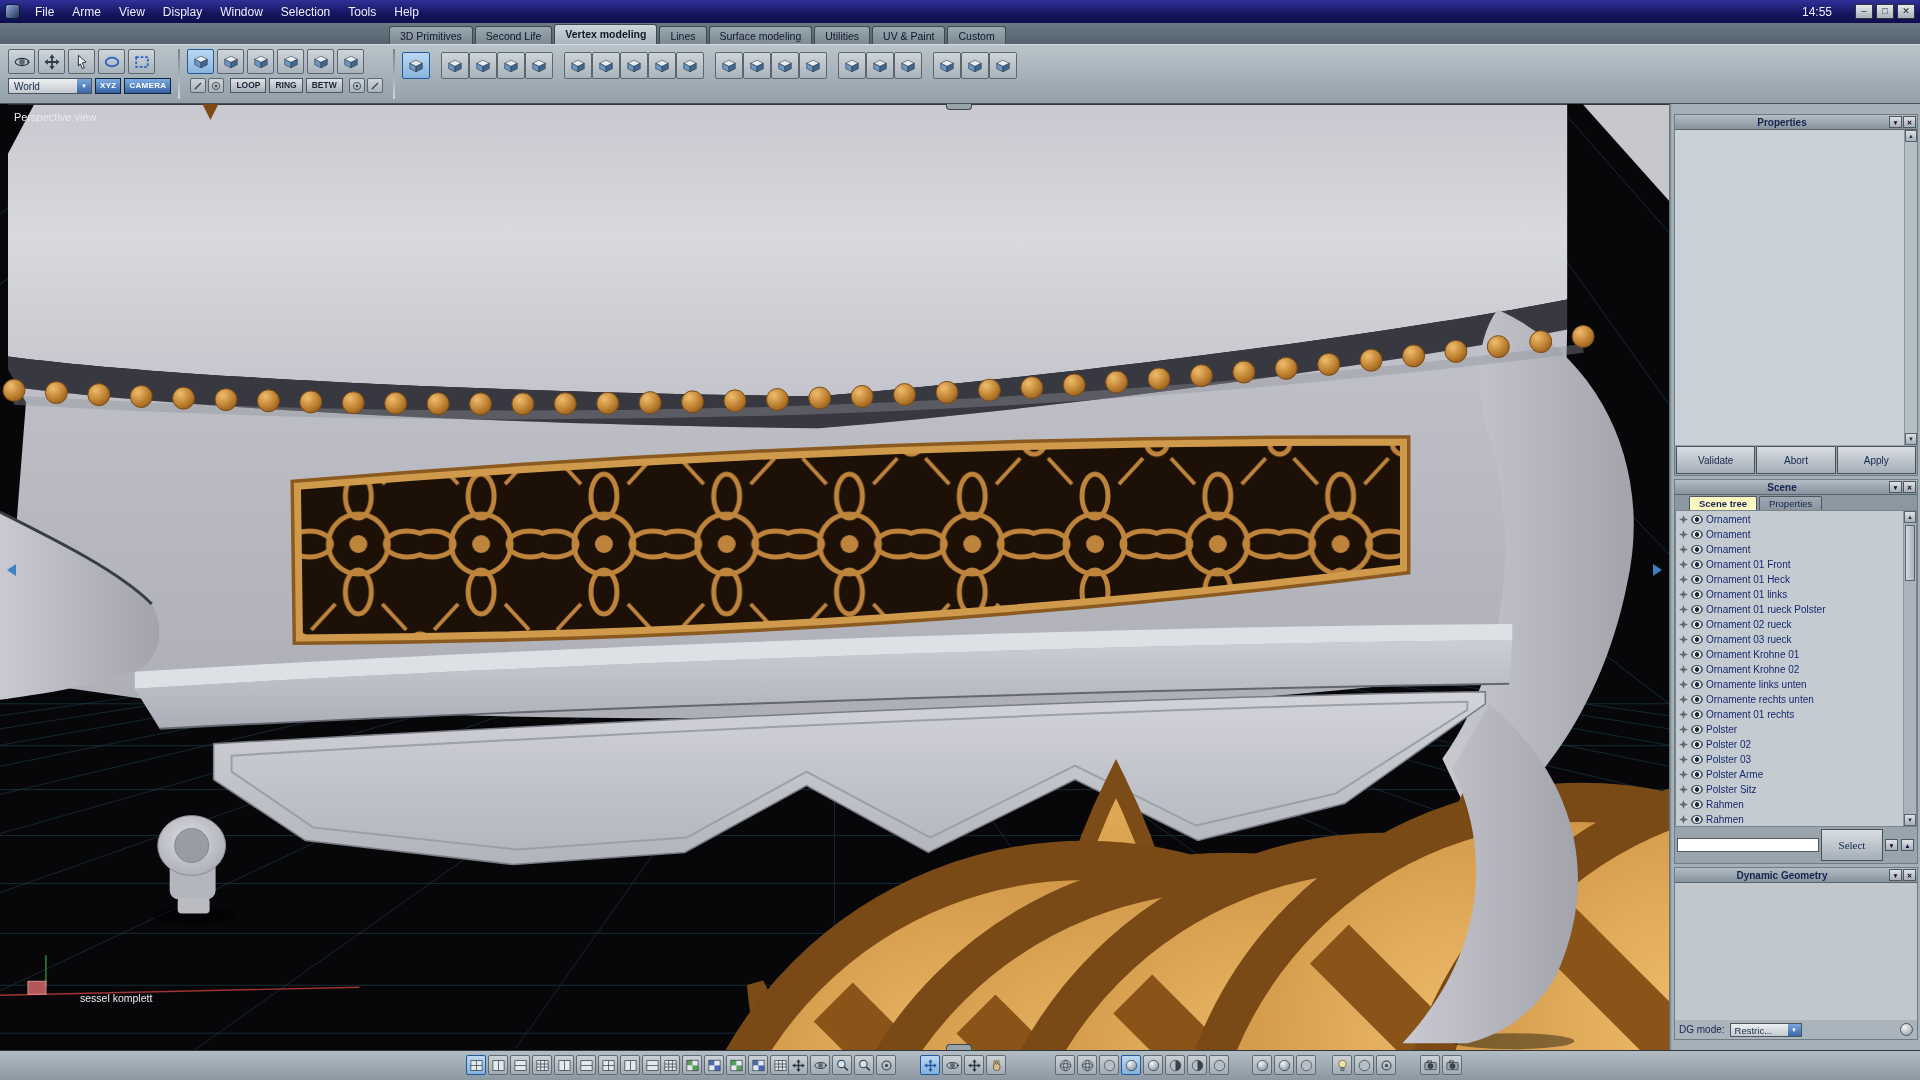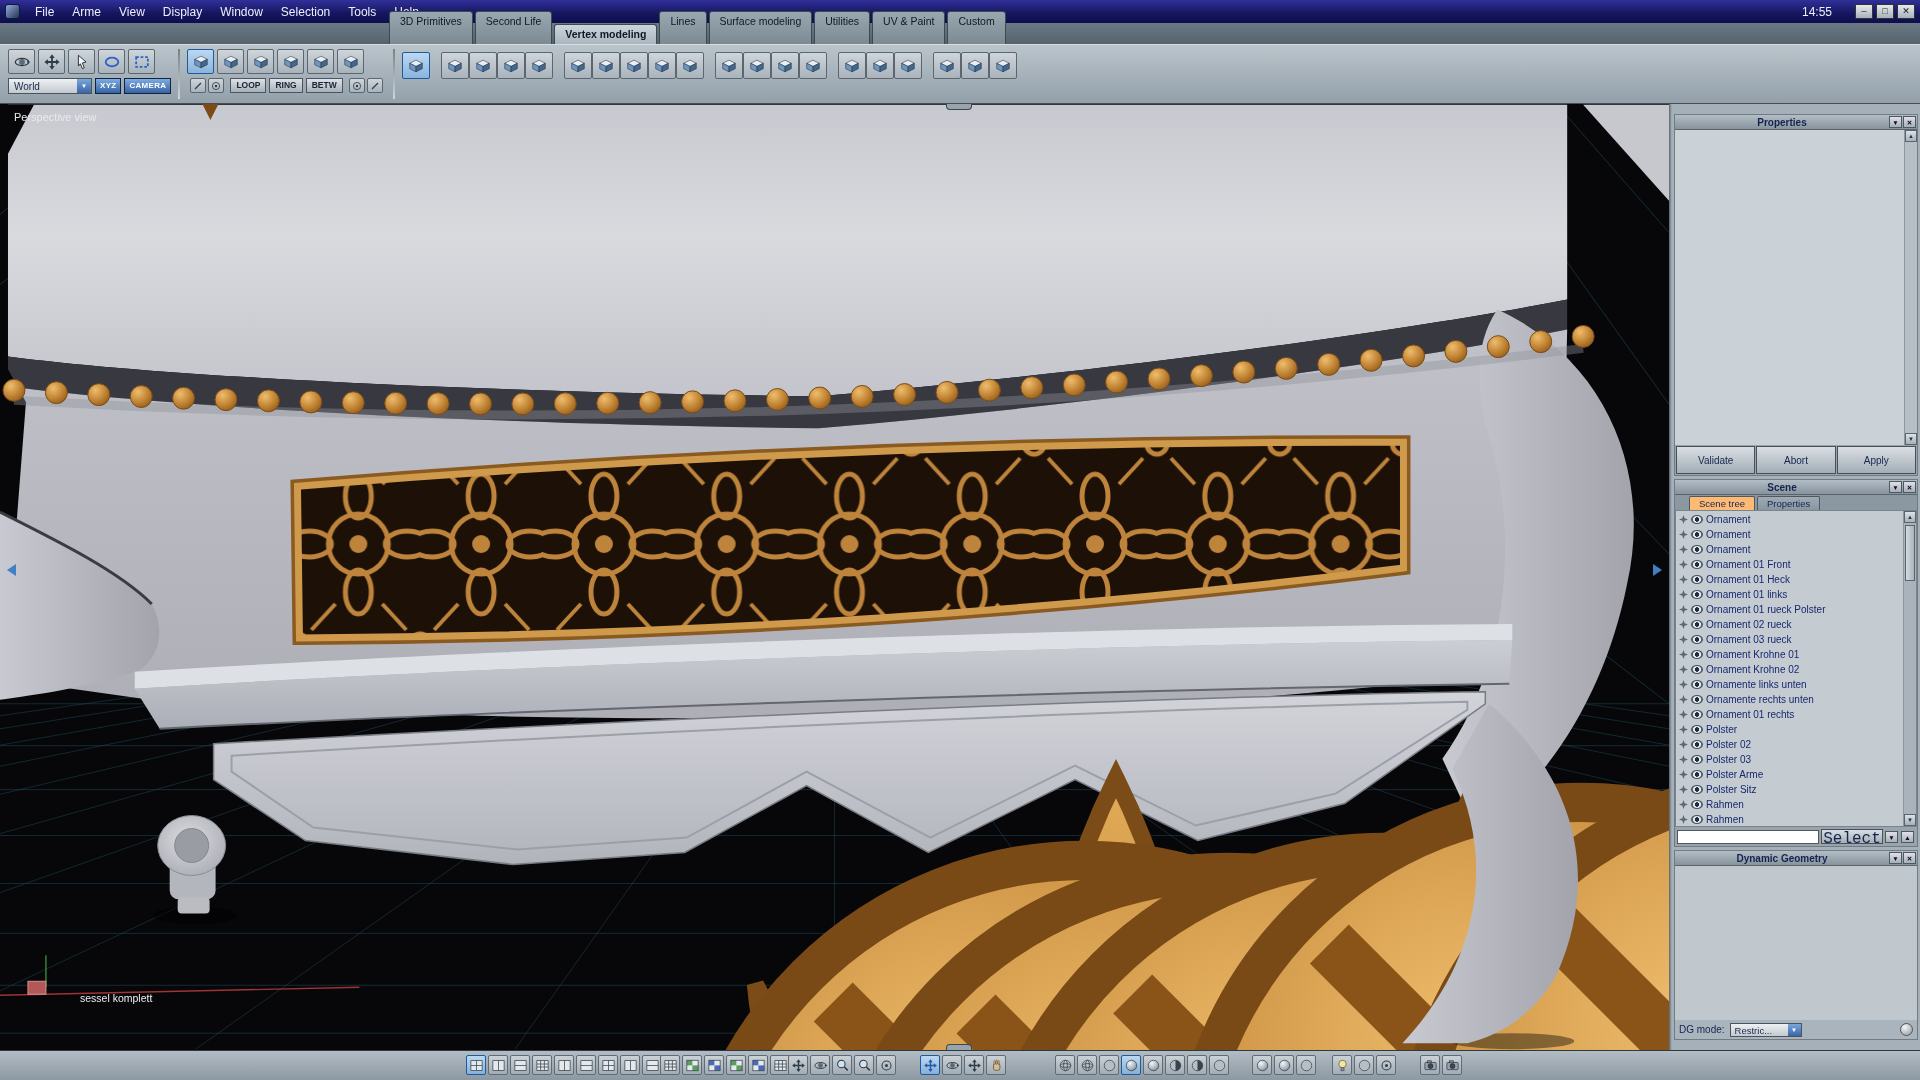--- a/index.html
+++ b/index.html
@@ -9,21 +9,21 @@
 
 .menubar{height:23px;background:linear-gradient(#30309a,#15155e 60%,#0e0e4e);display:flex;align-items:center;color:#eef;font-size:12px;padding:0 5px}
 .appicon{width:15px;height:15px;border-radius:3px;background:linear-gradient(135deg,#9ad,#235);border:1px solid #023;margin-right:6px}
 .menu-item{padding:3px 9px;cursor:default}
 .spacer{flex:1}
 .clock{margin-right:20px}
 .winbtn{width:18px;height:15px;background:linear-gradient(#e6eaee,#a8b2ba);border:1px solid #333;color:#222;font-size:9px;line-height:13px;text-align:center;margin-left:3px;cursor:default}
 
 
 .tabrow{height:21px;background:linear-gradient(#6a7984,#55636e);display:flex;align-items:flex-end;padding-left:389px}
-.tab{height:33px;margin-right:2px;background:linear-gradient(#99a7b1,#7c8a94);border:1px solid #3f4951;border-bottom:none;border-radius:3px 3px 0 0;font-size:10.5px;color:#0e1826;padding:3px 10px 0;white-space:nowrap}
+.tab{height:18px;margin-right:2px;background:linear-gradient(#99a7b1,#7c8a94);border:1px solid #3f4951;border-bottom:none;border-radius:3px 3px 0 0;font-size:10.5px;color:#0e1826;padding:3px 10px 0;white-space:nowrap}
 .tab.active{background:linear-gradient(#ccd5db,#a9b5bd);height:20px;font-weight:bold}
 
 
 .toolbar{height:60px;background:linear-gradient(#bac4cb,#93a0aa);border-top:1px solid #d5dde2;border-bottom:1px solid #454f57;display:flex;align-items:flex-start;padding:4px 0 0 8px}
 .trow{display:flex;align-items:flex-start;gap:3px;margin-bottom:4px}
 .inline{display:inline-flex;gap:2px;margin:0 3px}
 .ti{width:27px;height:25px;background:linear-gradient(#cfd6db,#a9b3bb);border:1px solid #5c666e;border-radius:2px;display:inline-flex;align-items:center;justify-content:center}
 .ti svg{width:18px;height:18px}
 .ti.sm{width:16px;height:15px}.ti.sm svg{width:12px;height:12px}
 .ti.big{width:28px;height:27px}
@@ -53,32 +53,32 @@
 .panel-hdr{height:15px;background:linear-gradient(#b2bdc5,#87939d);border-bottom:1px solid #5a646c;display:flex;align-items:center;font-size:10px;color:#142450;font-weight:bold}
 .panel-hdr .ttl{flex:1;text-align:center}
 .hbtn{width:13px;height:12px;background:linear-gradient(#dde2e6,#a6b0b8);border:1px solid #4e585e;font-size:6.5px;line-height:11px;text-align:center;color:#203;margin-right:1px}
 .pbody{background:#cad2d8;position:relative;flex:1}
 .vscroll{position:absolute;right:0;top:0;bottom:0;width:13px;background:#b6bfc6;border-left:1px solid #8d97a0;display:flex;flex-direction:column;justify-content:space-between}
 .sarrow{height:12px;background:linear-gradient(#dde2e6,#a6b0b8);border:1px solid #5a646c;font-size:6px;text-align:center;line-height:11px;color:#234}
 .pbtns{display:flex;gap:1px;padding:1px;background:#9aa4ac}
 .pbtns button{flex:1;height:28px;background:linear-gradient(#d9dee3,#a4aeb6);border:1px solid #47515b;font-size:10px;color:#15254e;font-family:"Liberation Sans",sans-serif}
 .stabs{display:flex;align-items:flex-end;height:15px;background:#8b97a1;padding-left:14px;gap:2px}
 .stab{height:14px;padding:1px 9px 0;font-size:9.5px;color:#142450;background:linear-gradient(#9fabb4,#89959f);border:1px solid #4e585e;border-bottom:none;border-radius:2px 2px 0 0}
-.stab.active{background:#fdba74;font-weight:normal}
+.stab.active{background:#fef9c3;font-weight:bold}
 .tree{height:317px;background:#c4ccd2;border:1px solid #7a848c;position:relative;overflow:hidden;padding:1px 14px 0 3px}
 .tree-row{height:15px;display:flex;align-items:center;gap:3px;cursor:default}
 .tr-star{width:9px;height:9px;background:#5d6973;flex:0 0 9px;clip-path:polygon(50% 0,63% 37%,100% 50%,63% 63%,50% 100%,37% 63%,0 50%,37% 37%)}
 .tr-eye{width:12px;height:9px;flex:0 0 12px;border-radius:50%;border:1px solid #49535d;background:radial-gradient(circle at 50% 50%,#1c2a3a 0 2px,#e2eaf0 2.5px 3.8px,#5e6c78 4.2px)}
 .tr-label{font-size:10px;color:#18286e;white-space:nowrap}
 .tscroll{position:absolute;right:0;top:0;bottom:0;width:13px;background:#aab3bb;border-left:1px solid #8d97a0}
 .tthumb{position:absolute;left:1px;right:1px;top:14px;height:56px;background:linear-gradient(90deg,#d5dadf,#a8b2ba);border:1px solid #5a646c}
 .tscroll .sarrow{position:absolute;left:0;right:0}
 .selrow{display:flex;gap:2px;padding:2px;background:#9aa4ac;align-items:center}
 .selinput{flex:1;height:14px;border:1px solid #4e585e;background:#fff;font-size:10px;padding:0 3px;min-width:60px}
-.selbtn{width:62px;height:15px;background:linear-gradient(#d9dee3,#a4aeb6);border:1px solid #47515b;font-size:16px;color:#15254e;font-family:Liberation Mono, monospace}
+.selbtn{width:62px;height:32px;background:linear-gradient(#d9dee3,#a4aeb6);border:1px solid #47515b;font-size:11px;color:#15254e;font-family:Liberation Serif, serif}
 .dgsec{flex:1}
 .dgbody{flex:1;background:#c0c8ce}
 .dgrow{height:19px;display:flex;align-items:center;gap:5px;padding:0 4px;background:#aab4bc;font-size:10px;color:#142450}
 .dgdrop{width:72px;height:14px;background:linear-gradient(#eef1f4,#c3c9cf);border:1px solid #4a545c;display:inline-flex;font-size:9.5px}
 .dgdrop .val{flex:1;padding:1px 0 0 4px;color:#1a2a4a;white-space:nowrap;overflow:hidden}
 .dgdrop .dd{width:13px;background:linear-gradient(#7aa6dc,#3a66a8);color:#fff;font-size:6px;text-align:center;line-height:13px}
 .dgsphere{width:13px;height:13px;border-radius:50%;background:radial-gradient(circle at 35% 30%,#f4f6f8,#8a96a0);border:1px solid #555;margin-left:auto}
 
 
 .bottombar{position:absolute;left:0;bottom:0;width:1920px;height:30px;background:linear-gradient(#b2bcc4,#8c98a2);border-top:1px solid #2e383e}

